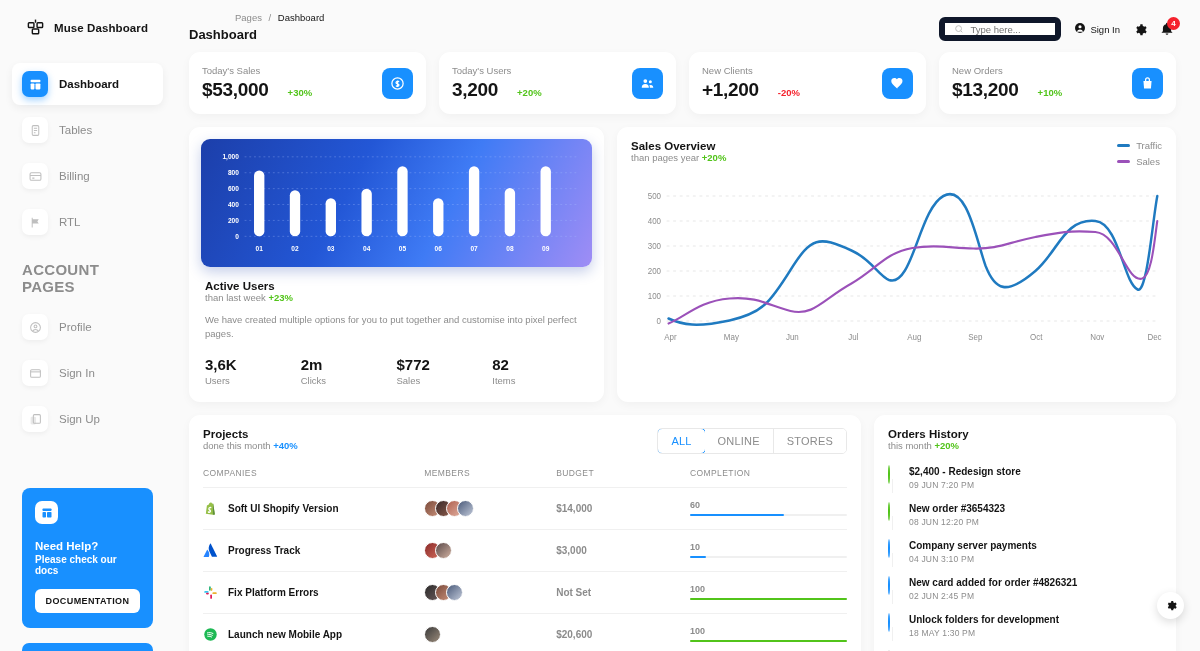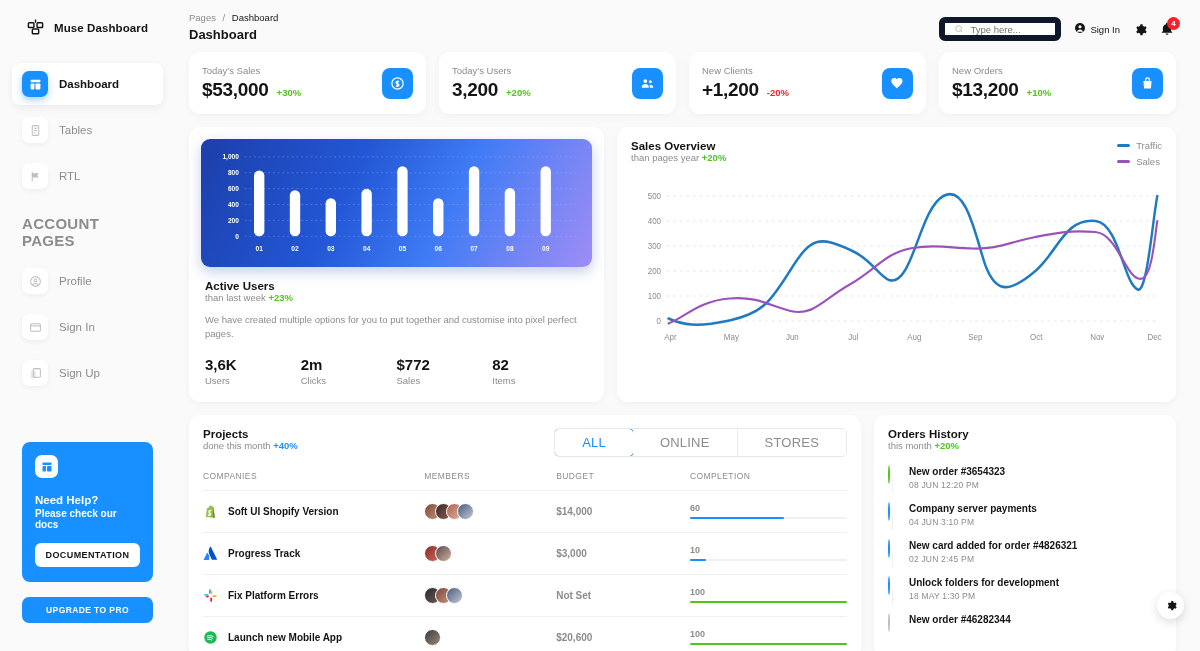--- a/index.html
+++ b/index.html
@@ -66,21 +66,21 @@
   .pro-btn {
     margin: 15px 10px 0 10px; background: #1890ff; color: #fff;
     border: none; border-radius: 7px; padding: 8px 0;
     font-size: 8.5px; font-weight: 700; letter-spacing: .4px;
     font-family: inherit; cursor: pointer;
   }
 
   
   .main { flex: 1; height: 651px; overflow: hidden; padding: 0 14px 0 4px; }
   .topbar { display: flex; align-items: flex-start; justify-content: space-between; padding: 12px 12px 10px 10px; }
-  .crumbs { font-size: 9.5px; color: #8c8c8c; margin-bottom: 4px; }
+  .crumbs { font-size: 9.5px; color: #8c8c8c; margin-bottom: 4px; margin-left: 46px; }
   .crumbs .sep { margin: 0 4px; }
   .crumbs .cur { color: #141414; }
   .page-title { font-size: 13px; font-weight: 700; color: #141414; }
   .topright { display: flex; align-items: center; gap: 13px; padding-top: 5px; }
   .search {
     display: flex; align-items: center; gap: 6px;
     width: 122px; height: 24px; padding: 0 9px;
     background: #fff; border: 6px solid #0f172a; border-radius: 6px;
   }
   .search svg { width: 10px; height: 10px; color: #bfbfbf; flex: 0 0 10px; }
@@ -98,21 +98,21 @@
     background: #f5222d; color: #fff; border-radius: 7px;
     font-size: 8px; font-weight: 600; line-height: 13px; text-align: center;
   }
 
   .card { background: #fff; border-radius: 11px; box-shadow: 0 3px 10px rgba(0,0,0,.04); }
 
   
   .stats { display: flex; gap: 13px; padding: 0 10px; }
   .stat { flex: 1; display: flex; align-items: center; justify-content: space-between; padding: 13px 13px; }
   .stat-label { font-size: 9.5px; color: #8c8c8c; margin-bottom: 3px; }
-  .stat-row { display: flex; align-items: baseline; gap: 8px; }
+  .stat-row { display: flex; align-items: baseline; gap: 19px; }
   .stat-value { font-size: 19px; font-weight: 700; color: #141414; letter-spacing: -.3px; }
   .stat-delta { font-size: 9.5px; font-weight: 700; }
   .up { color: #52c41a; } .down { color: #f5222d; }
   .stat-ico {
     width: 31px; height: 31px; border-radius: 8px; background: #1890ff;
     display: flex; align-items: center; justify-content: center; color: #fff;
   }
   .stat-ico svg { width: 15px; height: 15px; }
 
   
@@ -145,21 +145,21 @@
   .linechart svg { width: 100%; height: 180px; display: block; }
 
   
   .botrow { display: flex; gap: 13px; padding: 13px 10px 0 10px; }
   .proj-card { width: 672px; flex: 0 0 672px; padding: 13px 14px 0 14px; }
   .ord-card { flex: 1; padding: 13px 14px 0 14px; }
   .proj-head { display: flex; justify-content: space-between; align-items: flex-start; }
   .seg { display: flex; border: 1px solid #e8e8e8; border-radius: 5px; overflow: hidden; }
   .seg button {
     border: none; background: #fff; font-family: inherit;
-    font-size: 13px; color: #8c8c8c; padding: 6px 27px; cursor: pointer;
+    font-size: 11px; color: #8c8c8c; padding: 6px 13px; cursor: pointer;
     border-right: 1px solid #e8e8e8; letter-spacing: .2px;
   }
   .seg button:last-child { border-right: none; }
   .seg button.on { color: #1890ff; border: 1px solid #1890ff; margin: -1px; border-radius: 5px; }
 
   table { width: 100%; border-collapse: collapse; margin-top: 14px; }
   th {
     text-align: left; font-size: 8.5px; font-weight: 400; color: #8c8c8c;
     letter-spacing: .4px; padding: 0 0 9px 0; border-bottom: 1px solid #f0f0f0;
   }
@@ -227,20 +227,29 @@
         <span>Dashboard</span>
       </div>
       <div class="nav-item">
         <span class="nav-ico">
           <svg viewBox="0 0 24 24" fill="none" stroke="currentColor" stroke-width="1.9">
               <rect x="6" y="3" width="12" height="18" rx="2"></rect>
               <path d="M9 8h6M9 12h6M9 16h3"></path>
             </svg>
         </span>
         <span>Tables</span>
+      </div>
+      <div class="nav-item">
+        <span class="nav-ico">
+          <svg viewBox="0 0 24 24" fill="none" stroke="currentColor" stroke-width="1.9">
+              <rect x="2" y="5" width="20" height="14" rx="2.5"></rect>
+              <path d="M2 10h20M6 15h4"></path>
+            </svg>
+        </span>
+        <span>Billing</span>
       </div>
       <div class="nav-item">
         <span class="nav-ico">
           <svg viewBox="0 0 24 24" fill="currentColor">
               <path d="M5 3v18h1.8v-7H18l-2.6-4L18 6H6.8V3z"></path>
             </svg>
         </span>
         <span>RTL</span>
       </div>
 
@@ -698,20 +707,30 @@
           <b class="up">+20%</b>
         </div>
 
         <div class="timeline">
           <div class="ev">
             <div class="ev-dotwrap">
               <span class="ev-line"></span>
               <span class="dot" style="border-color:#52c41a"></span>
             </div>
             <div>
+              <div class="ev-title">$2,400 - Redesign store</div>
+              <div class="ev-time">09 JUN 7:20 PM</div>
+            </div>
+          </div>
+          <div class="ev">
+            <div class="ev-dotwrap">
+              <span class="ev-line"></span>
+              <span class="dot" style="border-color:#52c41a"></span>
+            </div>
+            <div>
               <div class="ev-title">New order #3654323</div>
               <div class="ev-time">08 JUN 12:20 PM</div>
             </div>
           </div>
           <div class="ev">
             <div class="ev-dotwrap">
               <span class="ev-line"></span>
               <span class="dot" style="border-color:#1890ff"></span>
             </div>
             <div>

